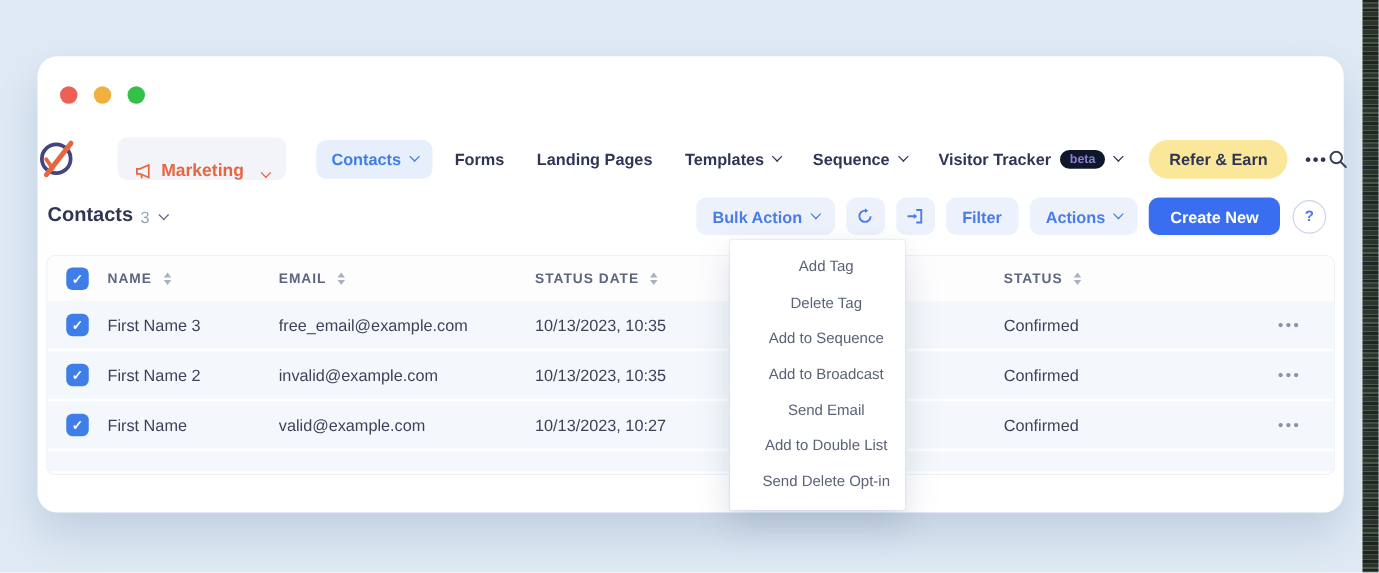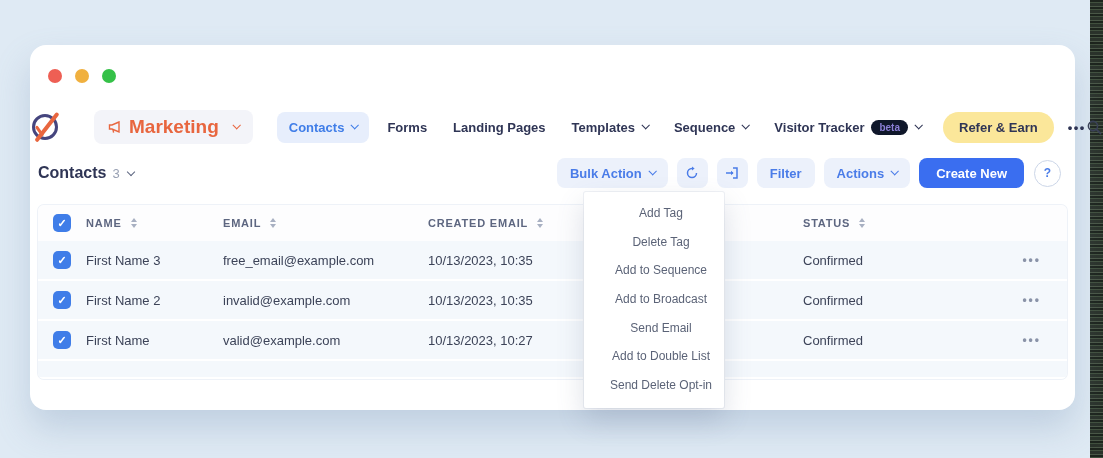--- a/index.html
+++ b/index.html
@@ -16,22 +16,22 @@
   .dots { position:absolute; left:18px; top:24px; display:flex; gap:13px; }
   .dot { width:14px; height:14px; border-radius:50%; }
 
   
   .navbar { position:absolute; left:0; right:0; top:60px; height:44px; display:flex; align-items:center; }
   .logo { width:32px; height:32px; margin-left:2px; position:relative; flex:0 0 auto; }
   .logo .ring { position:absolute; left:0; top:3px; width:26px; height:26px; border:3px solid #45457e; border-radius:50%; }
   .logo .pen { position:absolute; left:13px; top:-2px; width:3.5px; height:36px; background:#e8663f; transform:rotate(38deg); border-radius:2px; }
   .logo .pen2 { position:absolute; left:6px; top:14px; width:3px; height:12px; background:#e8663f; transform:rotate(-35deg); border-radius:2px; }
 
-  .product-pill { margin-left:30px; height:34px; display:flex; align-items:center; gap:7px; padding:0 14px;
-    background:#f3f4f9; border-radius:8px; color:#e8663f; font-size:19px; font-weight:700; cursor:pointer; }
+  .product-pill { margin-left:30px; height:34px; display:flex; align-items:flex-end; gap:7px; padding:0 14px;
+    background:#f3f4f9; border-radius:8px; color:#e8663f; font-size:14px; font-weight:700; cursor:pointer; }
   .nav-divider { width:1px; height:26px; background:#e7eaf1; margin-left:14px; }
 
   .nav-item { font-size:13px; font-weight:700; color:#2f3555; display:flex; align-items:center; cursor:pointer; white-space:nowrap; }
   .nav-item.active { color:#3f7de8; background:#e7eefc; padding:8px 12px; border-radius:8px; margin-left:10px; }
   .chev { width:6px; height:6px; border-right:1.6px solid currentColor; border-bottom:1.6px solid currentColor;
     transform:rotate(45deg) translateY(-1px); display:inline-block; margin-left:7px; margin-bottom:2px; }
   .badge-beta { background:#0f172a; color:#8b7fd6; font-size:10px; font-weight:700; padding:2px 8px; border-radius:9px; margin-left:7px; }
   .refer-pill { background:#fbe79a; padding:8px 16px; border-radius:17px; margin-left:22px; }
   .more-dots { letter-spacing:1.5px; margin-left:14px; font-size:13px; }
 
@@ -207,21 +207,21 @@
           </span>
       </div>
       <div class="th">
         <span>EMAIL</span>
         <span class="sort">
             <i class="up"></i>
             <i class="down"></i>
           </span>
       </div>
       <div class="th">
-        <span>CREATED EMAIL</span>
+        <span>STATUS DATE</span>
         <span class="sort">
             <i class="up"></i>
             <i class="down"></i>
           </span>
       </div>
       <div class="th">
         <span>STATUS</span>
         <span class="sort">
             <i class="up"></i>
             <i class="down"></i>

